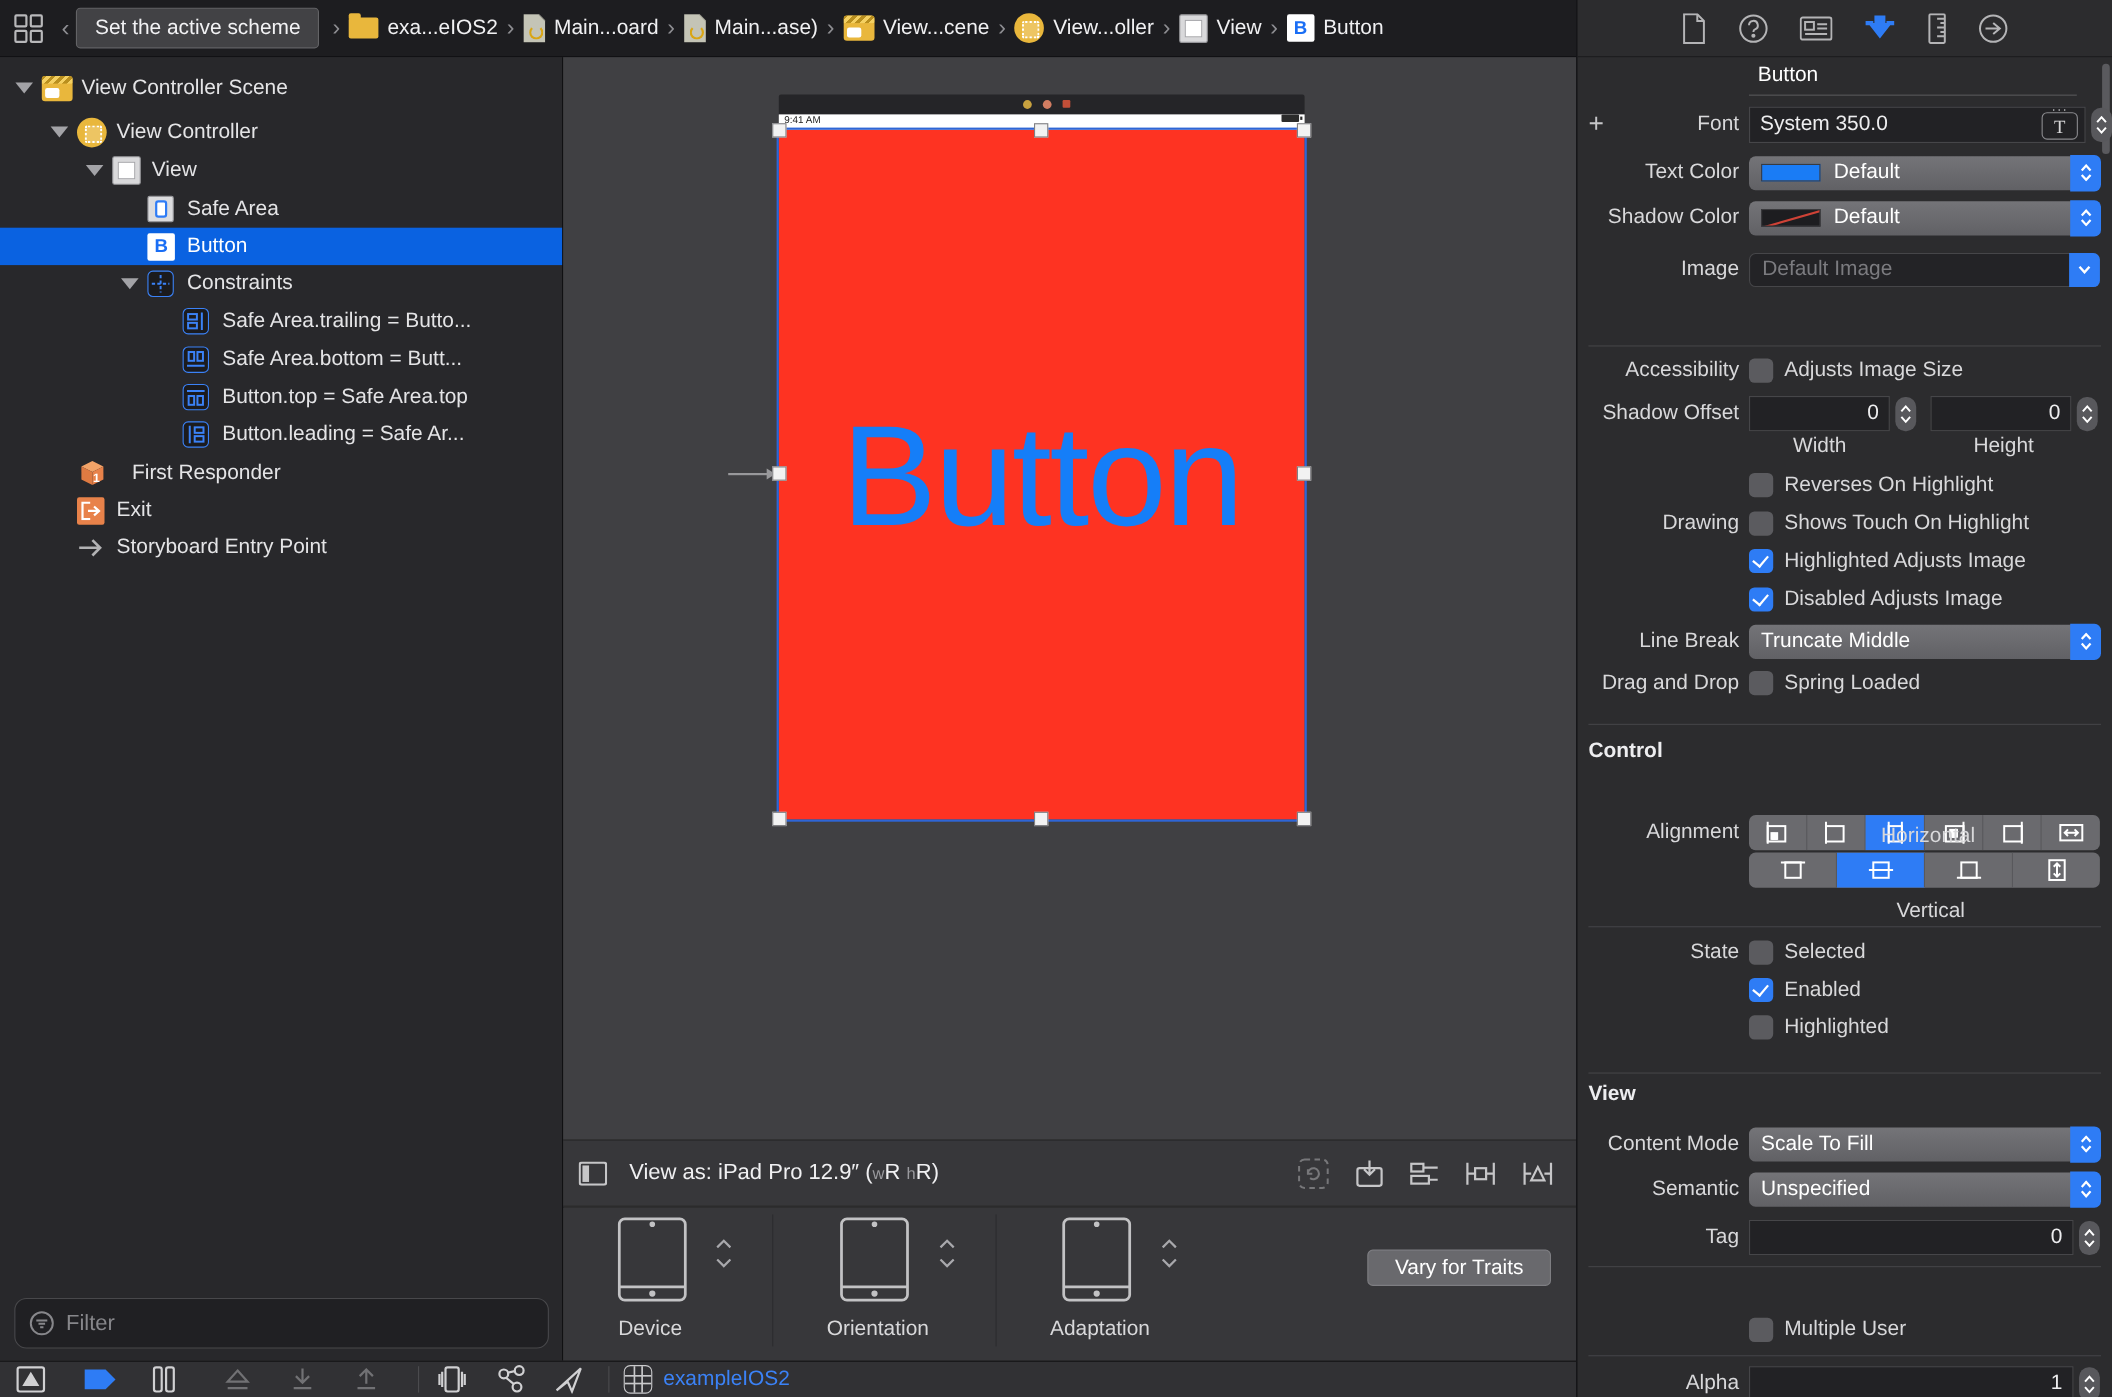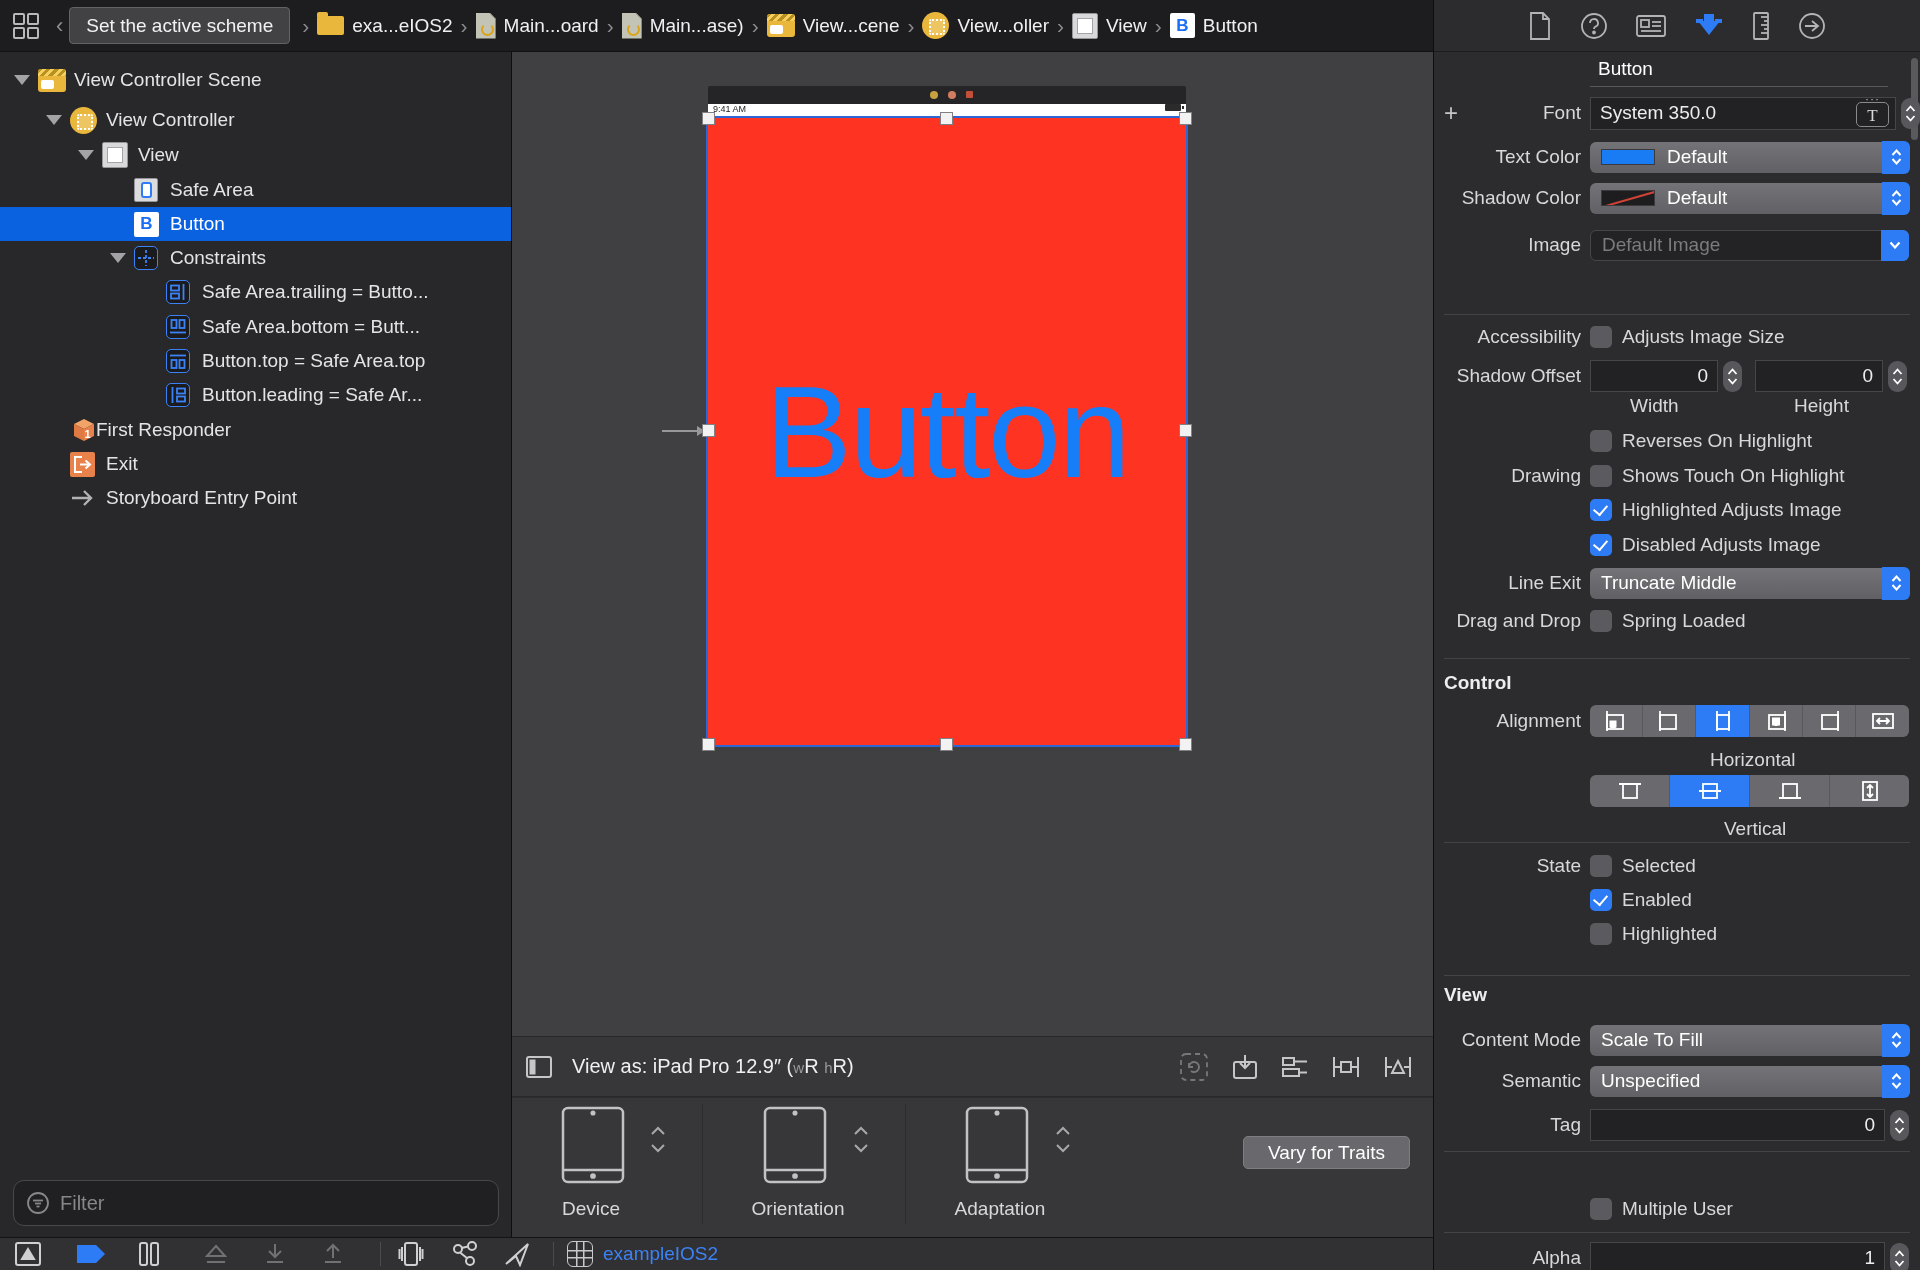--- a/index.html
+++ b/index.html
@@ -317,21 +317,21 @@
 
   <div class="trow" style="top:361px">
     <span class="ticon" style="left:70px">
       <svg class="fr-ic" viewBox="0 0 28 28">
         <polygon points="4,8 14,3 24,8 14,13" fill="#f2a368"></polygon>
         <polygon points="4,8 14,13 14,25 4,20" fill="#de7a42"></polygon>
         <polygon points="24,8 14,13 14,25 24,20" fill="#e8824a"></polygon>
         <text x="17.5" y="22" font-size="11" fill="#fff" text-anchor="middle" font-family="Liberation Sans,sans-serif" font-weight="bold">1</text>
       </svg>
     </span>
-    <span class="tlabel" style="left:96px">First Responder</span>
+    <span class="tlabel" style="left:120px">First Responder</span>
   </div>
 
   <div class="trow" style="top:395px">
     <span class="ticon" style="left:70px">
       <span class="exit-ic">
         <svg width="19" height="17" viewBox="0 0 19 17" stroke="#fff" stroke-width="2" fill="none">
           <path d="M9 1 H2 V16 H9"></path>
           <path d="M7 8.5 H16 M12.5 4.5 L17 8.5 L12.5 12.5"></path>
         </svg>
       </span>
@@ -694,21 +694,21 @@
       <span class="chk on"></span>
       <span>Highlighted Adjusts Image</span>
     </div>
     <div class="ins-row" style="top:476px">
       <span class="ins-label"></span>
       <span class="chk on"></span>
       <span>Disabled Adjusts Image</span>
     </div>
 
     <div class="ins-row" style="top:514px">
-      <span class="ins-label">Line Exit</span>
+      <span class="ins-label">Line Break</span>
       <span class="popup">
         <span>Truncate Middle</span>
         <span class="cap">
           <svg width="11" height="7" viewBox="0 0 11 7" stroke="#fff" stroke-width="2" fill="none">
               <path d="M1.5 6 L5.5 1.5 L9.5 6"></path>
             </svg>
           <svg width="11" height="7" viewBox="0 0 11 7" stroke="#fff" stroke-width="2" fill="none">
               <path d="M1.5 1 L5.5 5.5 L9.5 1"></path>
             </svg>
         </span>
@@ -717,21 +717,21 @@
 
     <div class="ins-row" style="top:552px">
       <span class="ins-label">Drag and Drop</span>
       <span class="chk"></span>
       <span>Spring Loaded</span>
     </div>
 
     <div class="ins-div" style="top:606px"></div>
     <span class="ins-hdr" style="top:620px">Control</span>
 
-    <div class="ins-row" style="top:652px">
+    <div class="ins-row" style="top:688px">
       <span class="ins-label">Alignment</span>
       <span class="seg">
         <span class="s" style="width:53px">
           <svg width="26" height="22" viewBox="0 0 26 22" stroke="#fff" stroke-width="1.8" fill="none">
             <line x1="4" y1="1" x2="4" y2="21"></line>
               <rect x="4" y="5" width="16" height="14"></rect>
             <rect x="6.5" y="10.5" width="7" height="7" fill="#fff" stroke="none"></rect>
             <text x="10" y="17" font-size="7" fill="#2c2c2e" text-anchor="middle" font-weight="bold" font-family="Liberation Sans,sans-serif">L</text>
           </svg>
         </span>

